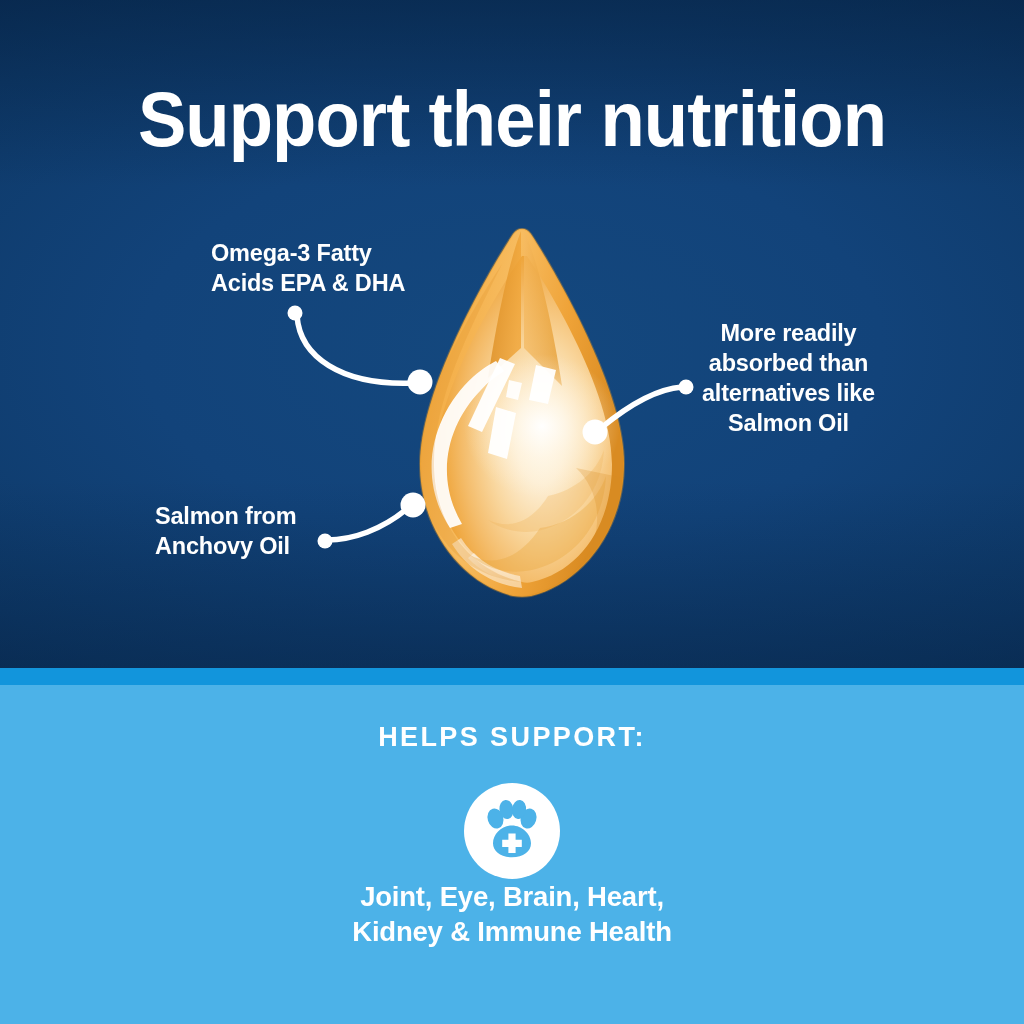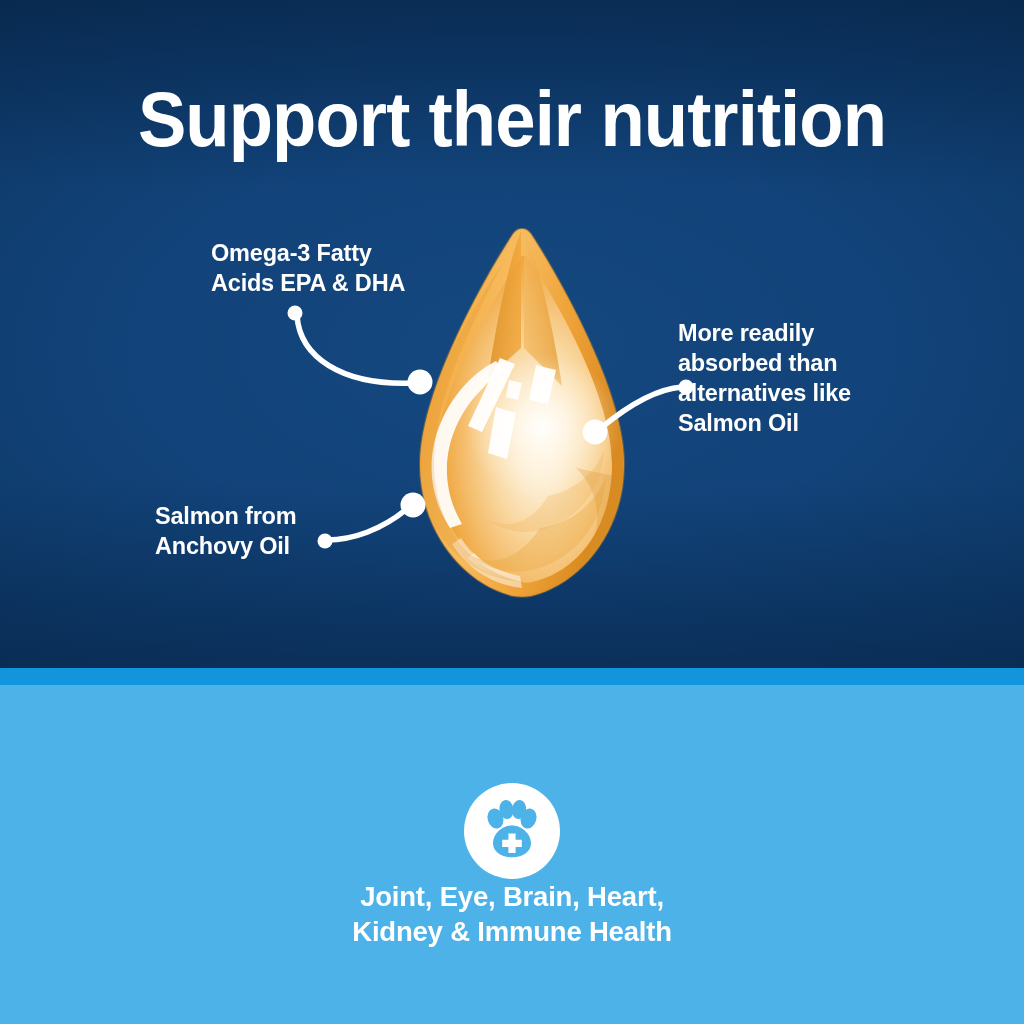--- a/index.html
+++ b/index.html
@@ -88,21 +88,21 @@
   .callout {
     position: absolute;
     color: #ffffff;
     font-weight: bold;
     font-size: 23.5px;
     line-height: 30px;
     letter-spacing: -0.2px;
     white-space: pre-line;
   }
   .callout-omega   { left: 172px; top: 238px; text-align: left; margin-left: 39px; }
-  .callout-absorb  { left: 678px; top: 318px; text-align: left; }
+  .callout-absorb  { left: 702px; top: 318px; text-align: center; }
   .callout-sourced { left: 155px; top: 501px; text-align: left; }
 
   
   .connectors {
     position: absolute;
     left: 0; top: 0;
     width: 1024px; height: 1024px;
     pointer-events: none;
   }
 
@@ -252,20 +252,21 @@
 
   <div class="callout callout-omega">Omega-3 Fatty
 Acids EPA &amp; DHA</div>
   <div class="callout callout-absorb">More readily
 absorbed than
 alternatives like
 Salmon Oil</div>
   <div class="callout callout-sourced">Salmon from
 Anchovy Oil</div>
 
+  <div class="helps-support">HELPS SUPPORT:</div>
 
   <div class="paw-badge">
     <svg width="96" height="96" viewBox="0 0 96 96" xmlns="http://www.w3.org/2000/svg">
       <circle cx="48" cy="48" r="48" fill="#FFFFFF"></circle>
       <g fill="#4CB2E8">
         <ellipse cx="31.5" cy="35.5" rx="7.8" ry="10.2" transform="rotate(-16 31.5 35.5)"></ellipse>
         <ellipse cx="64.5" cy="35.5" rx="7.8" ry="10.2" transform="rotate(16 64.5 35.5)"></ellipse>
         <ellipse cx="42.5" cy="26.5" rx="7.0" ry="9.6" transform="rotate(-7 42.5 26.5)"></ellipse>
         <ellipse cx="55.0" cy="26.5" rx="7.0" ry="9.6" transform="rotate(7 55 26.5)"></ellipse>
         <path d="M48 42.5 c 10 0 19 8.5 19 17.8 c 0 8.2 -7.6 13.9 -19 13.9 c -11.4 0 -19 -5.7 -19 -13.9 c 0 -9.3 9 -17.8 19 -17.8 Z"></path>

